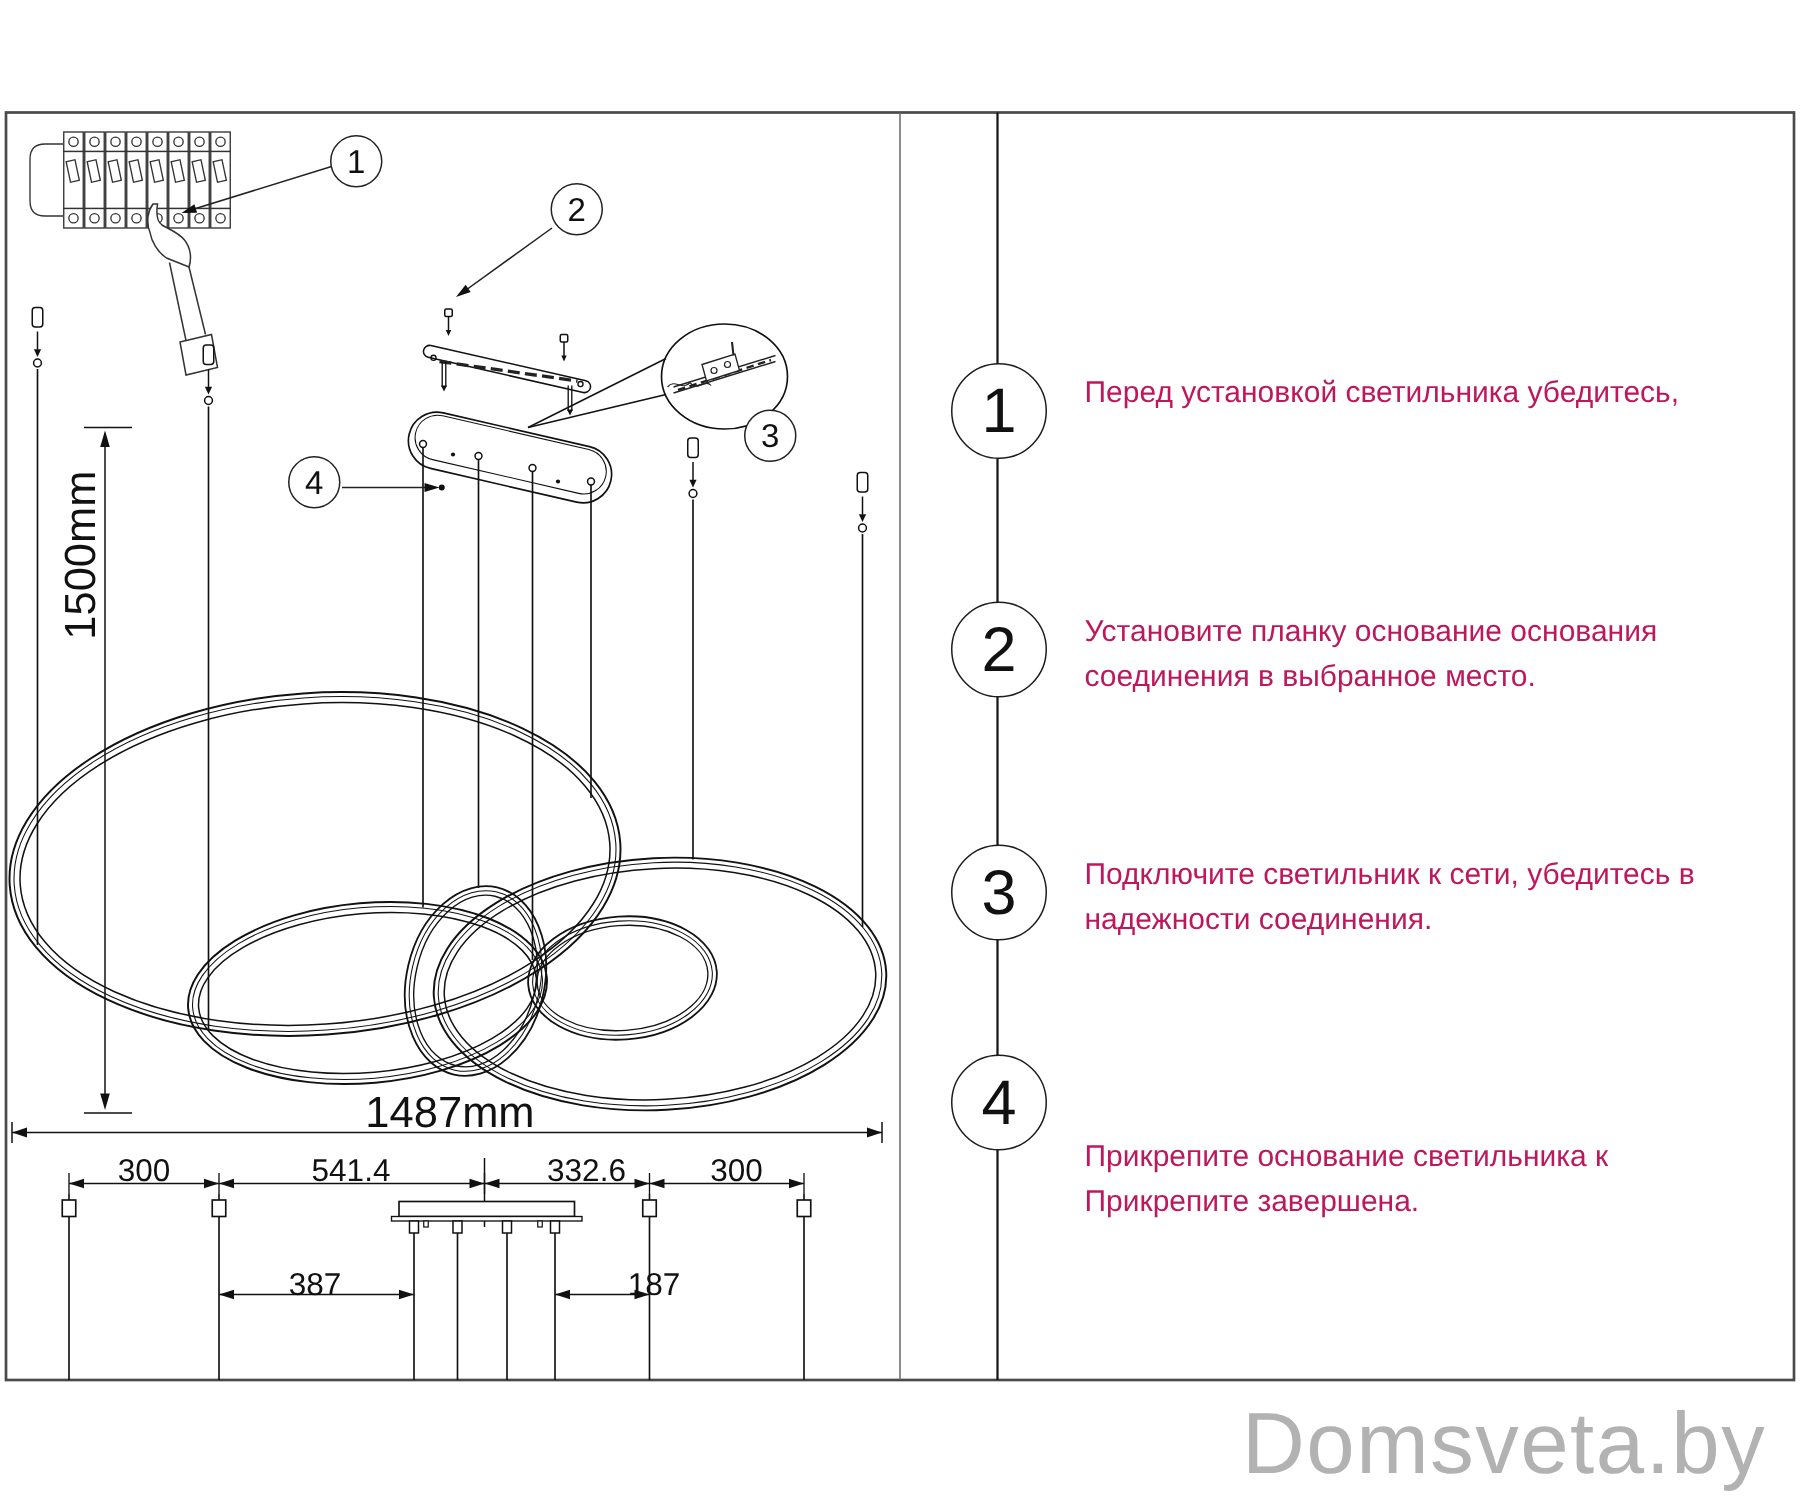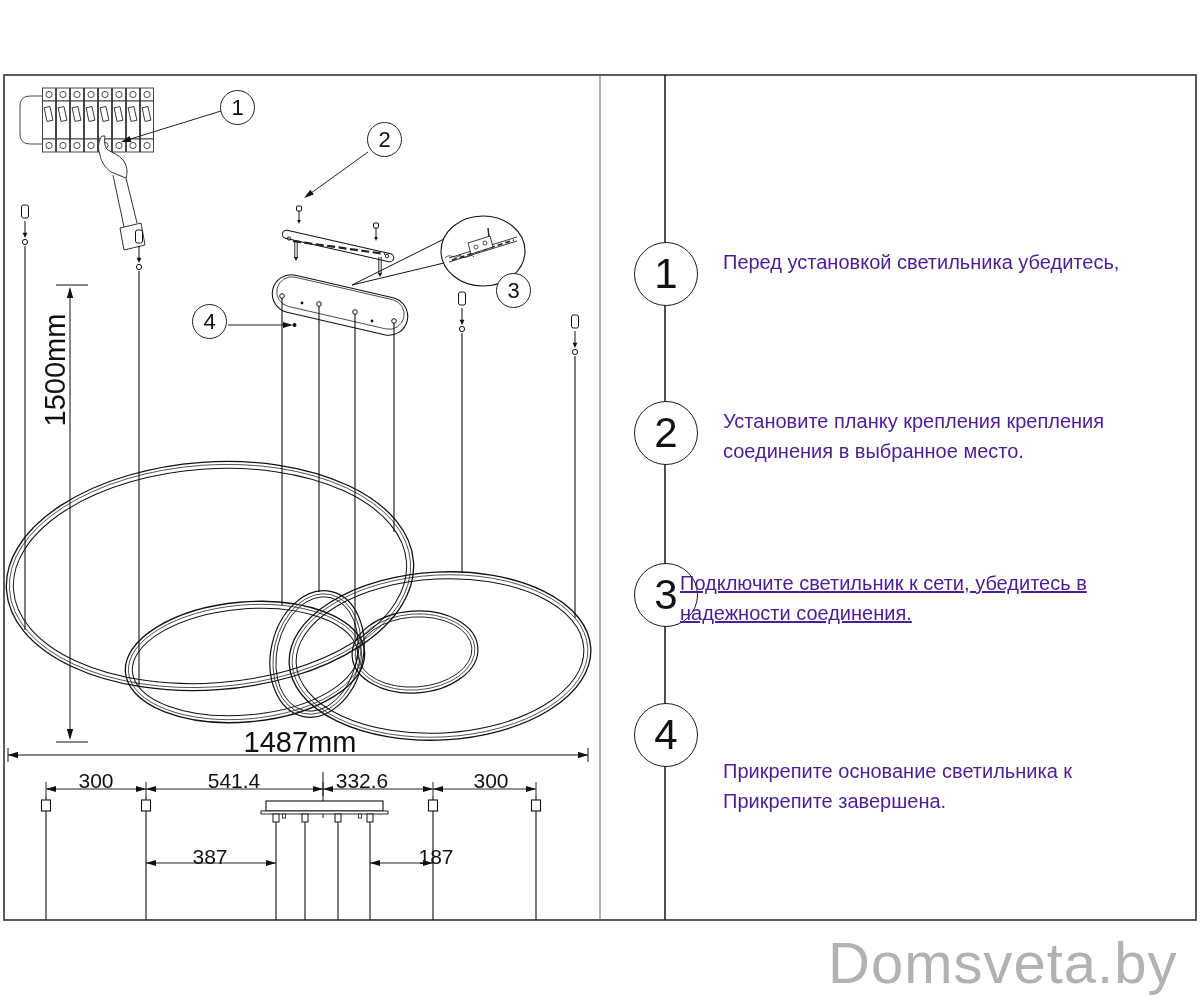--- a/index.html
+++ b/index.html
@@ -14,21 +14,21 @@
     width:33px;height:33px;border:1.3px solid #222;border-radius:50%;
     background:#fff;display:flex;align-items:center;justify-content:center;
     font-size:22px;color:#111;
   }
   
   .step-circle{
     width:62px;height:62px;border:1.6px solid #1d1d1d;border-radius:50%;
     background:#fff;display:flex;align-items:center;justify-content:center;
     font-size:42px;color:#111;
   }
-  .step-text{font-size:20px;line-height:30px;color:#4c1d95;white-space:nowrap;}
+  .step-text{font-size:20px;line-height:30px;color:#be185d;white-space:nowrap;}
   .dim{color:#111;text-align:center;white-space:nowrap;}
   .dim-big{font-size:29px;}
   .dim-small{font-size:21px;}
   #dim-1500{transform:rotate(-90deg);transform-origin:center;}
   #watermark{
     font-size:58px;color:#b2b2b2;letter-spacing:1px;white-space:nowrap;
   }
 </style>
 </head>
 <body>
@@ -269,44 +269,44 @@
     <span>3</span>
   </div>
 <div class="abs callout" style="left:192px;top:304px;">
     <span>4</span>
   </div>
 
 <div class="abs dim dim-big" id="dim-1500" style="left:10px;top:365px;width:90px;">1500mm</div>
 <div class="abs dim dim-big" style="left:200px;top:726px;width:200px;">1487mm</div>
 <div class="abs dim dim-small" style="left:66px;top:769px;width:60px;">300</div>
 <div class="abs dim dim-small" style="left:204px;top:769px;width:60px;">541.4</div>
-<div class="abs dim dim-small" style="left:332px;top:769px;width:60px;">332.6</div>
+<div class="abs dim dim-small" style="left:361px;top:769px;width:60px;">332.6</div>
 <div class="abs dim dim-small" style="left:461px;top:769px;width:60px;">300</div>
 <div class="abs dim dim-small" style="left:180px;top:845px;width:60px;">387</div>
 <div class="abs dim dim-small" style="left:370px;top:845px;width:60px;padding-left:36px;">187</div>
 
 <div class="abs step-circle" style="left:634px;top:242px;">
     <span>1</span>
   </div>
 <div class="abs step-text" style="left:723px;top:247px;">
     <div>Перед установкой светильника убедитесь,</div>
   </div>
 
 <div class="abs step-circle" style="left:634px;top:401px;">
     <span>2</span>
   </div>
 <div class="abs step-text" style="left:723px;top:406px;">
-    <div>Установите планку крепления крепления</div>
+    <div>Установите планку основание основания</div>
     <div>соединения в выбранное место.</div>
   </div>
 
 <div class="abs step-circle" style="left:634px;top:563px;">
     <span>3</span>
   </div>
-<div class="abs step-text" style="left:680px;top:568px;text-decoration:underline;">
+<div class="abs step-text" style="left:723px;top:568px;">
     <div>Подключите светильник к сети, убедитесь в</div>
     <div>надежности соединения.</div>
   </div>
 
 <div class="abs step-circle" style="left:634px;top:703px;">
     <span>4</span>
   </div>
 <div class="abs step-text" style="left:723px;top:708px;margin-top:48px;">
     <div>Прикрепите основание светильника к</div>
     <div>Прикрепите завершена.</div>

